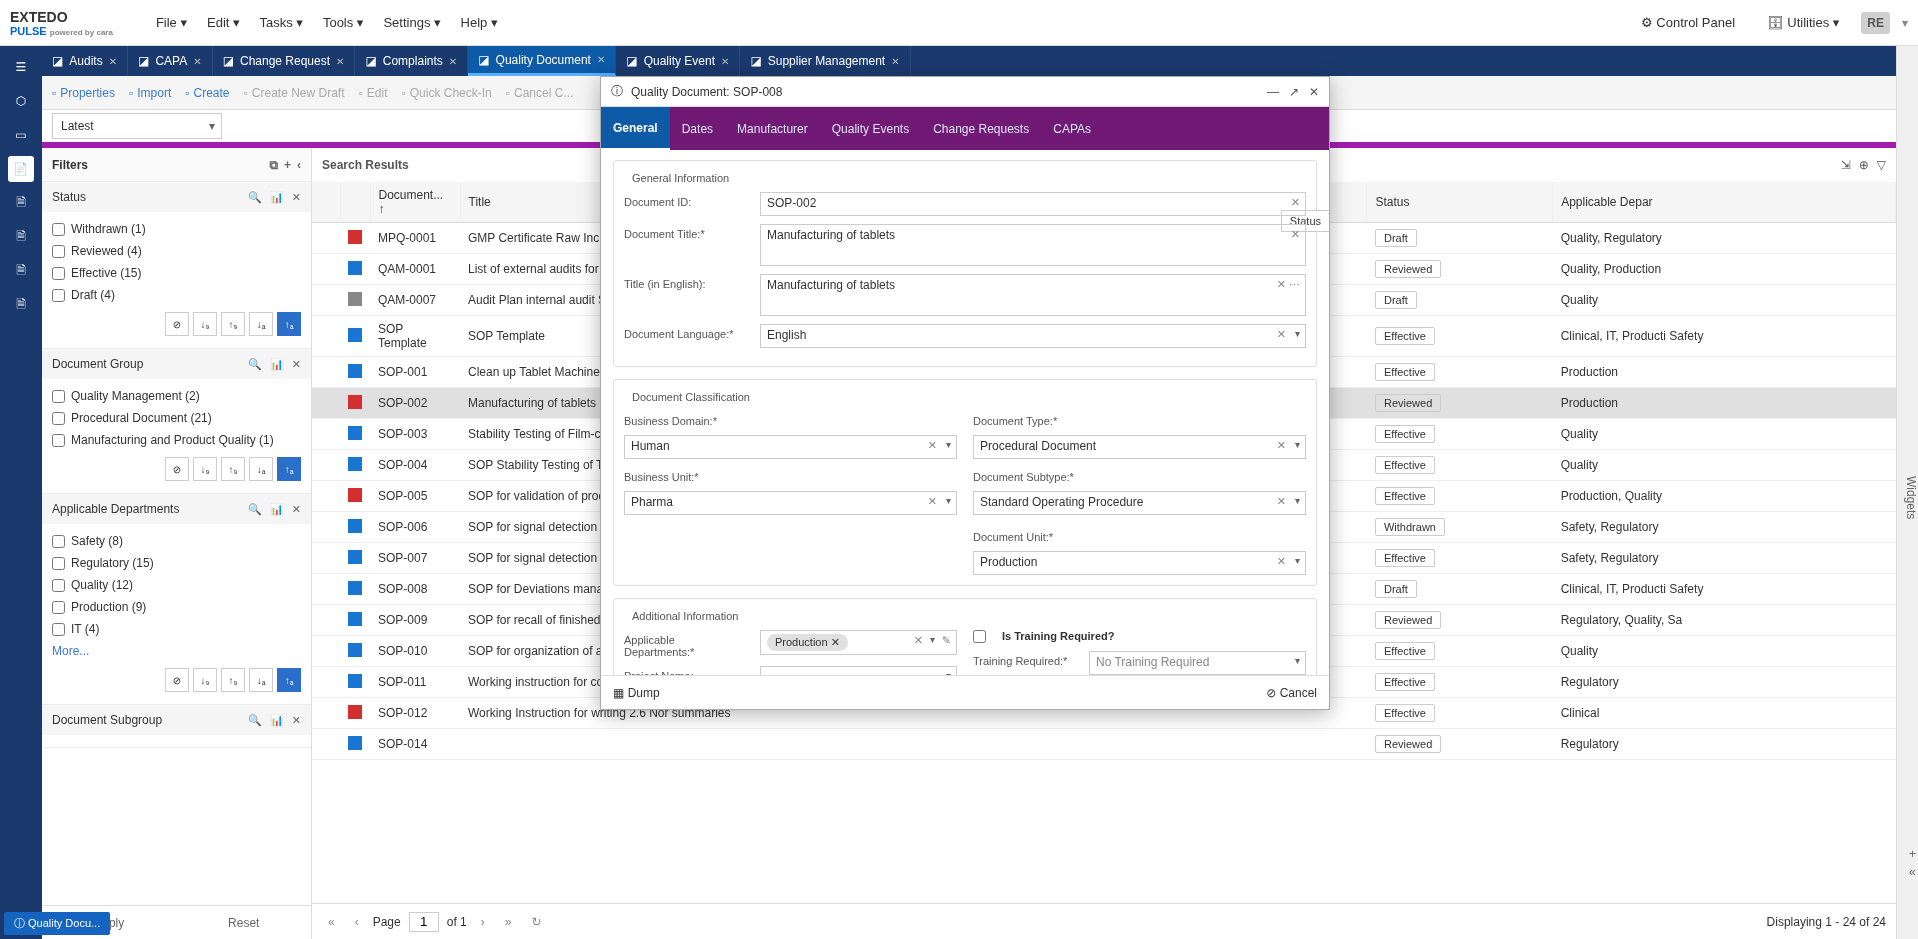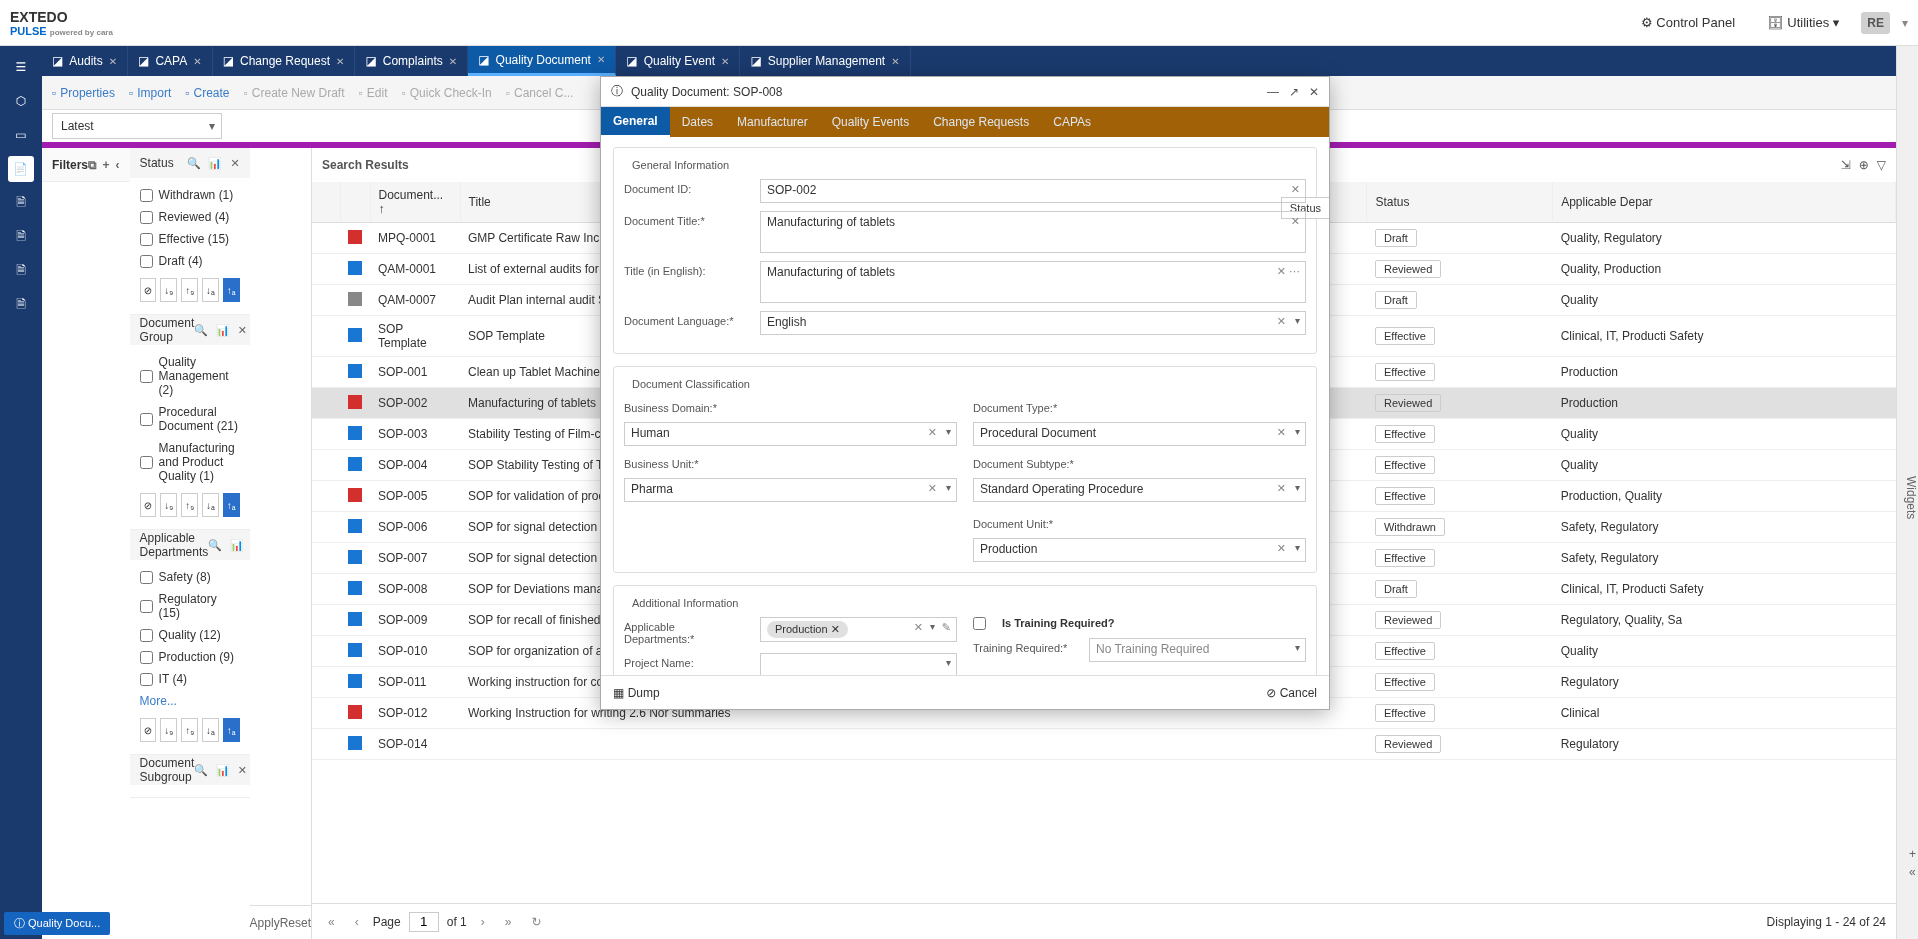--- a/index.html
+++ b/index.html
@@ -20,21 +20,21 @@
 .tab.active { background: #0d5aa7; border-bottom: 3px solid #5bb0ff; }
 .tab-close { font-size: 10px; color: #bbb; }
 .toolbar { height: 34px; background: #f5f5f5; border-bottom: 1px solid #ddd; display: flex; align-items: center; padding: 0 10px; gap: 14px; }
 .tool-btn { color: #3a7bc8; font-size: 12px; cursor: pointer; display: flex; align-items: center; gap: 4px; }
 .tool-btn.disabled { color: #aaa; }
 .search-row { height: 38px; display: flex; align-items: center; padding: 0 10px; gap: 10px; border-bottom: 6px solid #a21caf; }
 .dropdown { height: 26px; border: 1px solid #ccc; padding: 0 22px 0 8px; background: #fff; position: relative; display: flex; align-items: center; min-width: 170px; }
 .dropdown::after { content: '▾'; position: absolute; right: 6px; color: #666; }
 .search-input { flex: 1; height: 26px; border: 1px solid #ccc; padding: 0 8px; }
 .body-row { flex: 1; display: flex; min-height: 0; }
-.filters-panel { width: 270px; border-right: 1px solid #ddd; display: flex; flex-direction: row; background: #fff; }
+.filters-panel { width: 270px; border-right: 1px solid #ddd; display: flex; flex-direction: column; background: #fff; }
 .panel-header { height: 34px; display: flex; align-items: center; padding: 0 10px; font-weight: bold; color: #333; background: #fafafa; border-bottom: 1px solid #eee; }
 .panel-header .hdr-icons { margin-left: auto; display: flex; gap: 6px; color: #666; }
 .filter-section { border-bottom: 1px solid #eee; }
 .fsec-header { height: 30px; display: flex; align-items: center; padding: 0 10px; background: #f5f5f5; }
 .fsec-header .hdr-icons { margin-left: auto; display: flex; gap: 8px; color: #666; font-size: 11px; }
 .fsec-body { padding: 6px 10px; }
 .chk-row { display: flex; align-items: center; gap: 6px; padding: 4px 0; }
 .sort-row { display: flex; justify-content: flex-end; gap: 4px; padding: 6px 0; }
 .sort-btn { width: 24px; height: 24px; border: 1px solid #ccc; display: flex; align-items: center; justify-content: center; font-size: 10px; background: #fff; }
 .sort-btn.active { background: #2a6fc9; color: #fff; border-color: #2a6fc9; }
@@ -55,21 +55,21 @@
 .file-txt { background: #888; }
 .status-pill { display: inline-block; padding: 2px 8px; border: 1px solid #ccc; border-radius: 2px; font-size: 11px; }
 .pager { height: 36px; border-top: 1px solid #ddd; display: flex; align-items: center; padding: 0 10px; gap: 8px; }
 .pager .spacer { flex: 1; }
 .pg-btn { color: #888; padding: 2px 6px; cursor: pointer; }
 .widgets-rail { width: 22px; background: #f0f0f0; border-left: 1px solid #ddd; writing-mode: vertical-rl; text-align: center; padding-top: 10px; color: #666; }
 
 .modal { position: absolute; left: 600px; top: 76px; width: 730px; height: 634px; background: #fff; border: 1px solid #aaa; box-shadow: 0 4px 20px rgba(0,0,0,0.3); display: flex; flex-direction: column; }
 .modal-title { height: 30px; display: flex; align-items: center; padding: 0 10px; gap: 8px; border-bottom: 1px solid #ddd; }
 .modal-title .mt-icons { margin-left: auto; display: flex; gap: 10px; color: #555; }
-.modal-tabs { height: 30px; background: #a16207; display: flex; align-items: stretch; }
+.modal-tabs { height: 43px; background: #701a75; display: flex; align-items: stretch; }
 .mtab { padding: 0 12px; display: flex; align-items: center; color: #dce6f2; cursor: pointer; font-size: 12px; }
 .mtab.active { background: #0d5aa7; color: #fff; font-weight: bold; border-bottom: 2px solid #fff; }
 .modal-body { flex: 1; overflow: auto; padding: 10px 12px; position: relative; }
 .fieldset { border: 1px solid #ddd; border-radius: 3px; margin-bottom: 12px; padding: 10px; }
 .fieldset-legend { font-size: 11px; color: #555; margin: -18px 0 8px 4px; background: #fff; display: inline-block; padding: 0 4px; }
 .form-row { display: flex; align-items: flex-start; margin-bottom: 8px; gap: 16px; }
 .form-label { width: 120px; font-size: 11px; color: #555; padding-top: 4px; }
 .form-field { flex: 1; position: relative; }
 .form-input { width: 100%; min-height: 24px; border: 1px solid #ccc; padding: 3px 22px 3px 6px; font-size: 12px; }
 .form-input.tall { min-height: 42px; }
@@ -85,20 +85,28 @@
 .plus-side { position: absolute; right: 2px; bottom: 60px; display:flex; flex-direction:column; gap:4px; color:#666;}
 </style>
 </head>
 <body>
 
 <div class="topbar">
   <div class="logo">
     <span>EXTEDO</span>
     <span class="pulse"><span>PULSE</span> <span style="font-size:8px;color:#888">powered by cara</span></span>
   </div>
+  <div id="top-menus" style="display:flex;">
+      <span class="menu-item">File ▾</span>
+      <span class="menu-item">Edit ▾</span>
+      <span class="menu-item">Tasks ▾</span>
+      <span class="menu-item">Tools ▾</span>
+      <span class="menu-item">Settings ▾</span>
+      <span class="menu-item">Help ▾</span>
+    </div>
   <div class="topbar-right">
     <span class="menu-item">⚙ <span>Control Panel</span></span>
     <span class="menu-item">🗄 <span>Utilities</span> ▾</span>
     <span class="user-badge">RE</span>
       <span style="color:#888">▾</span>
   </div>
 </div>
 
 <div class="main-layout">
   <div class="left-rail">

